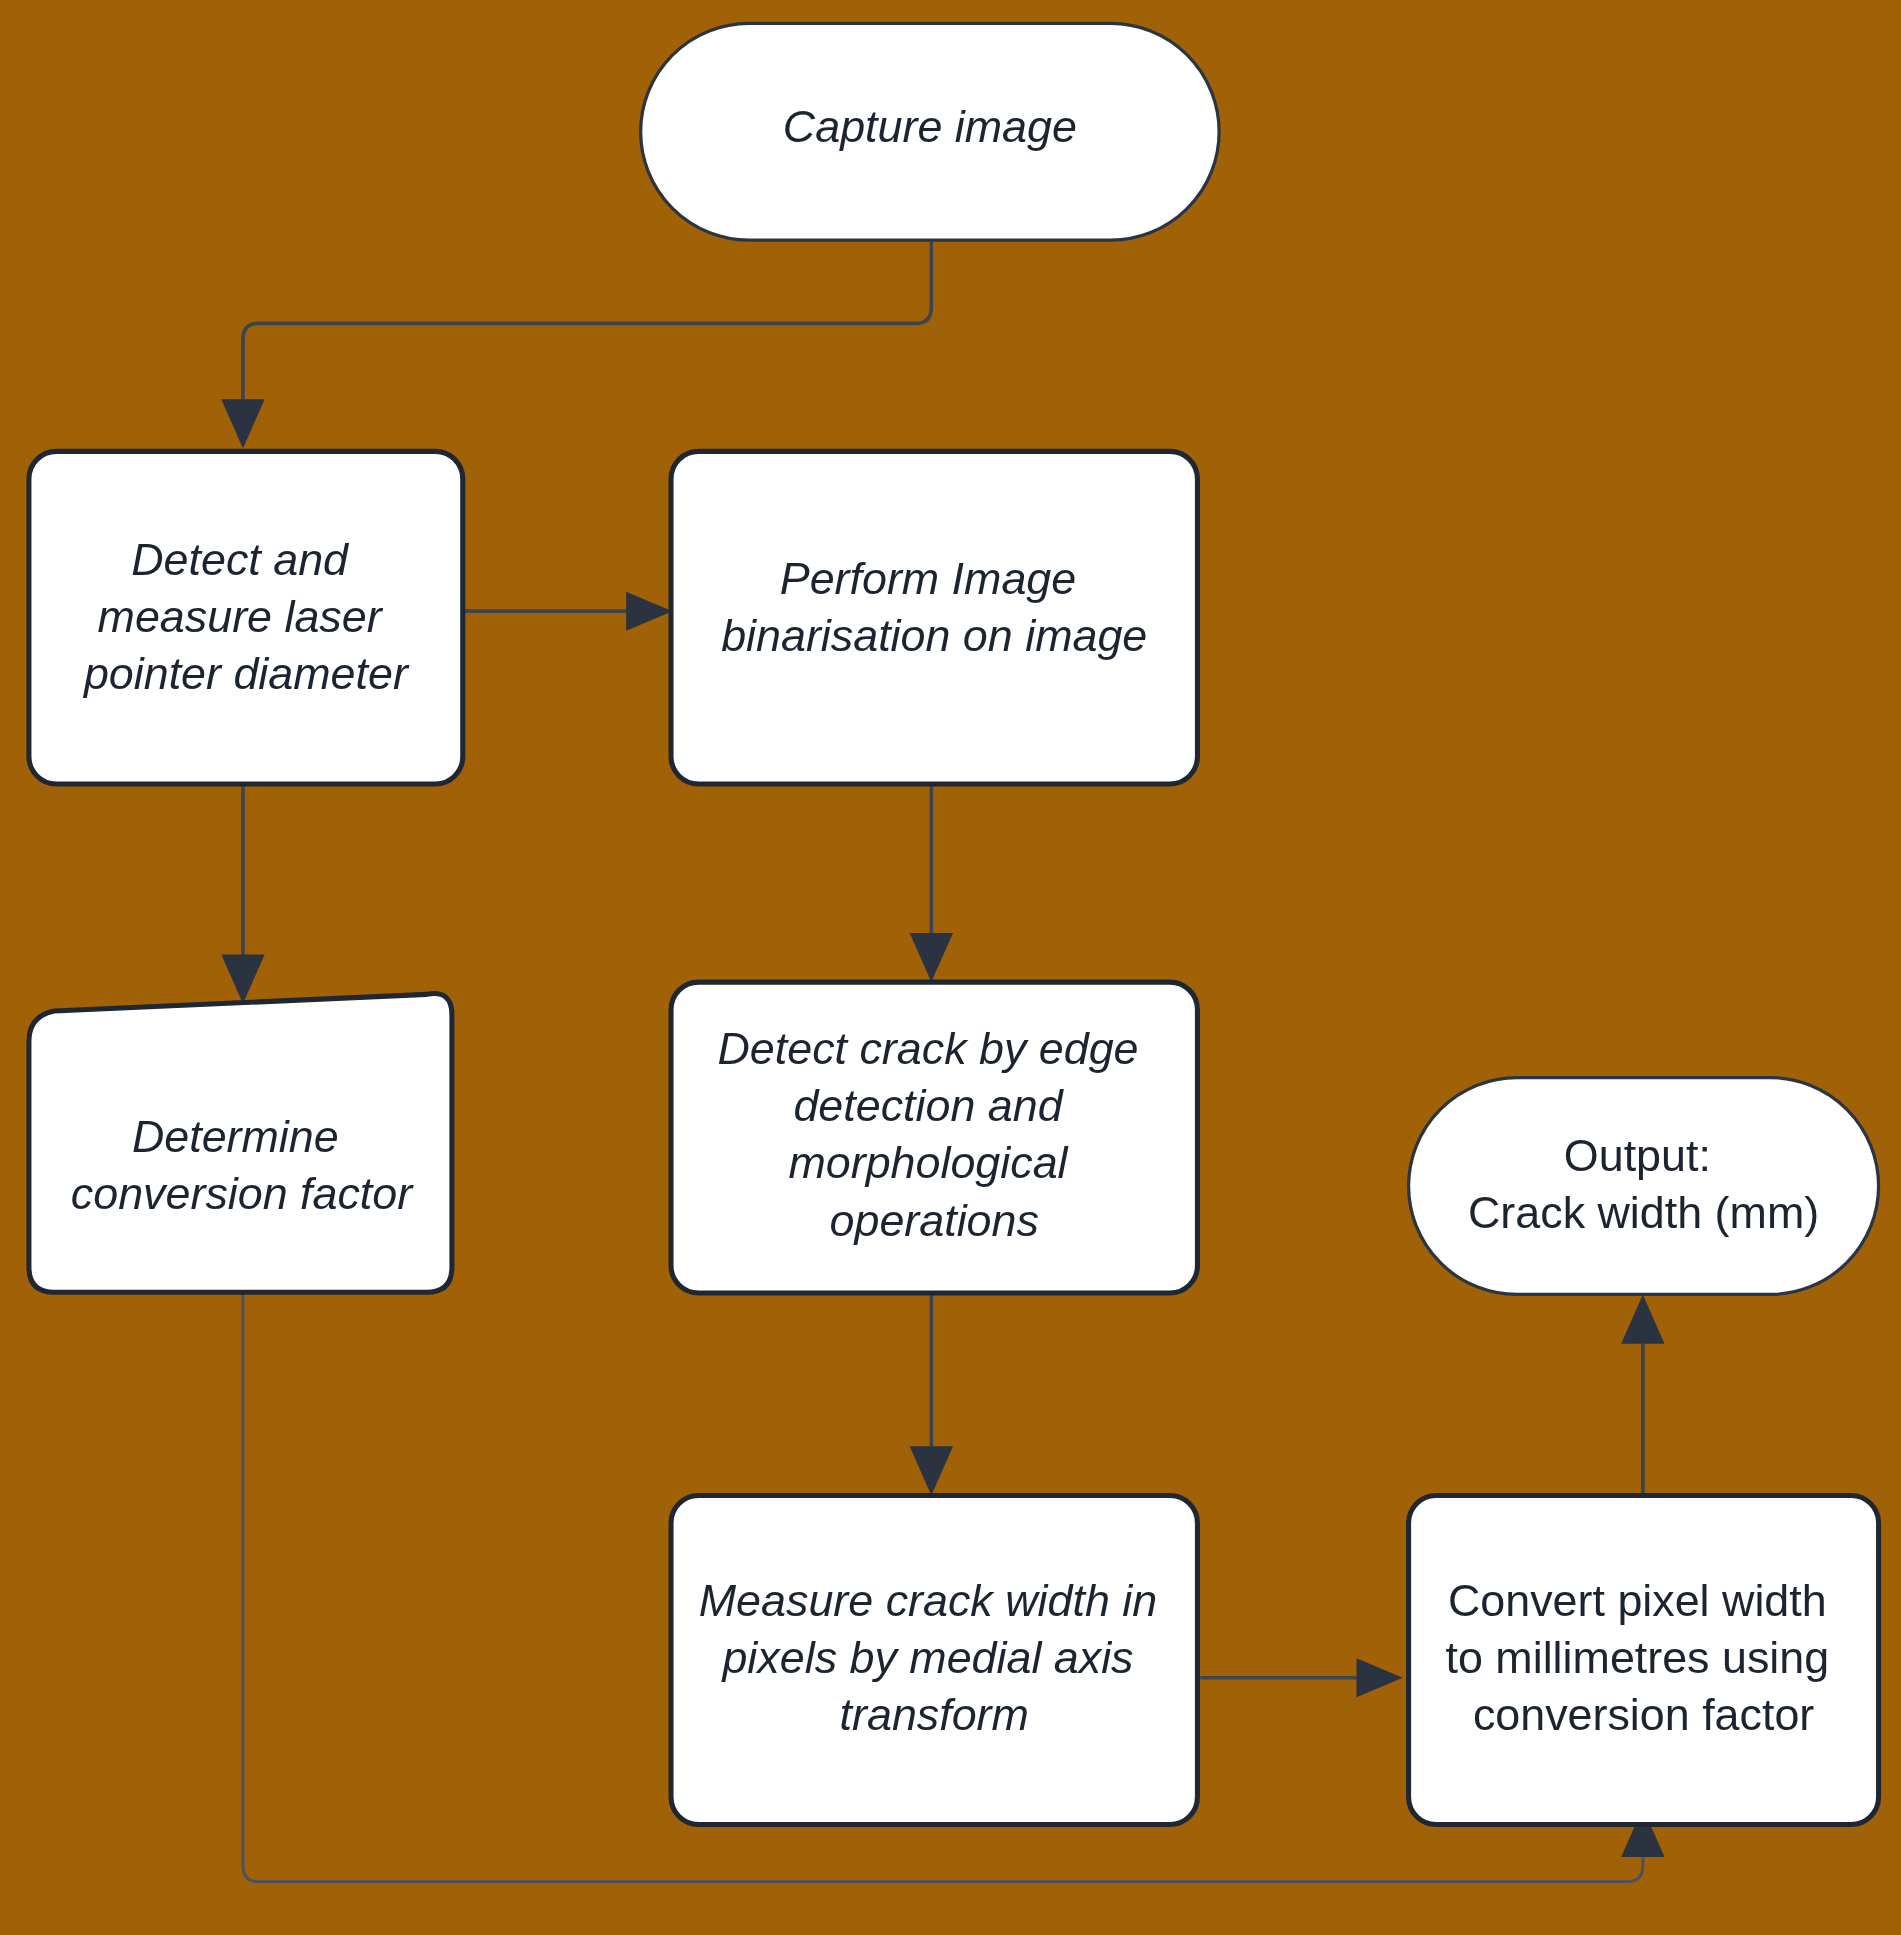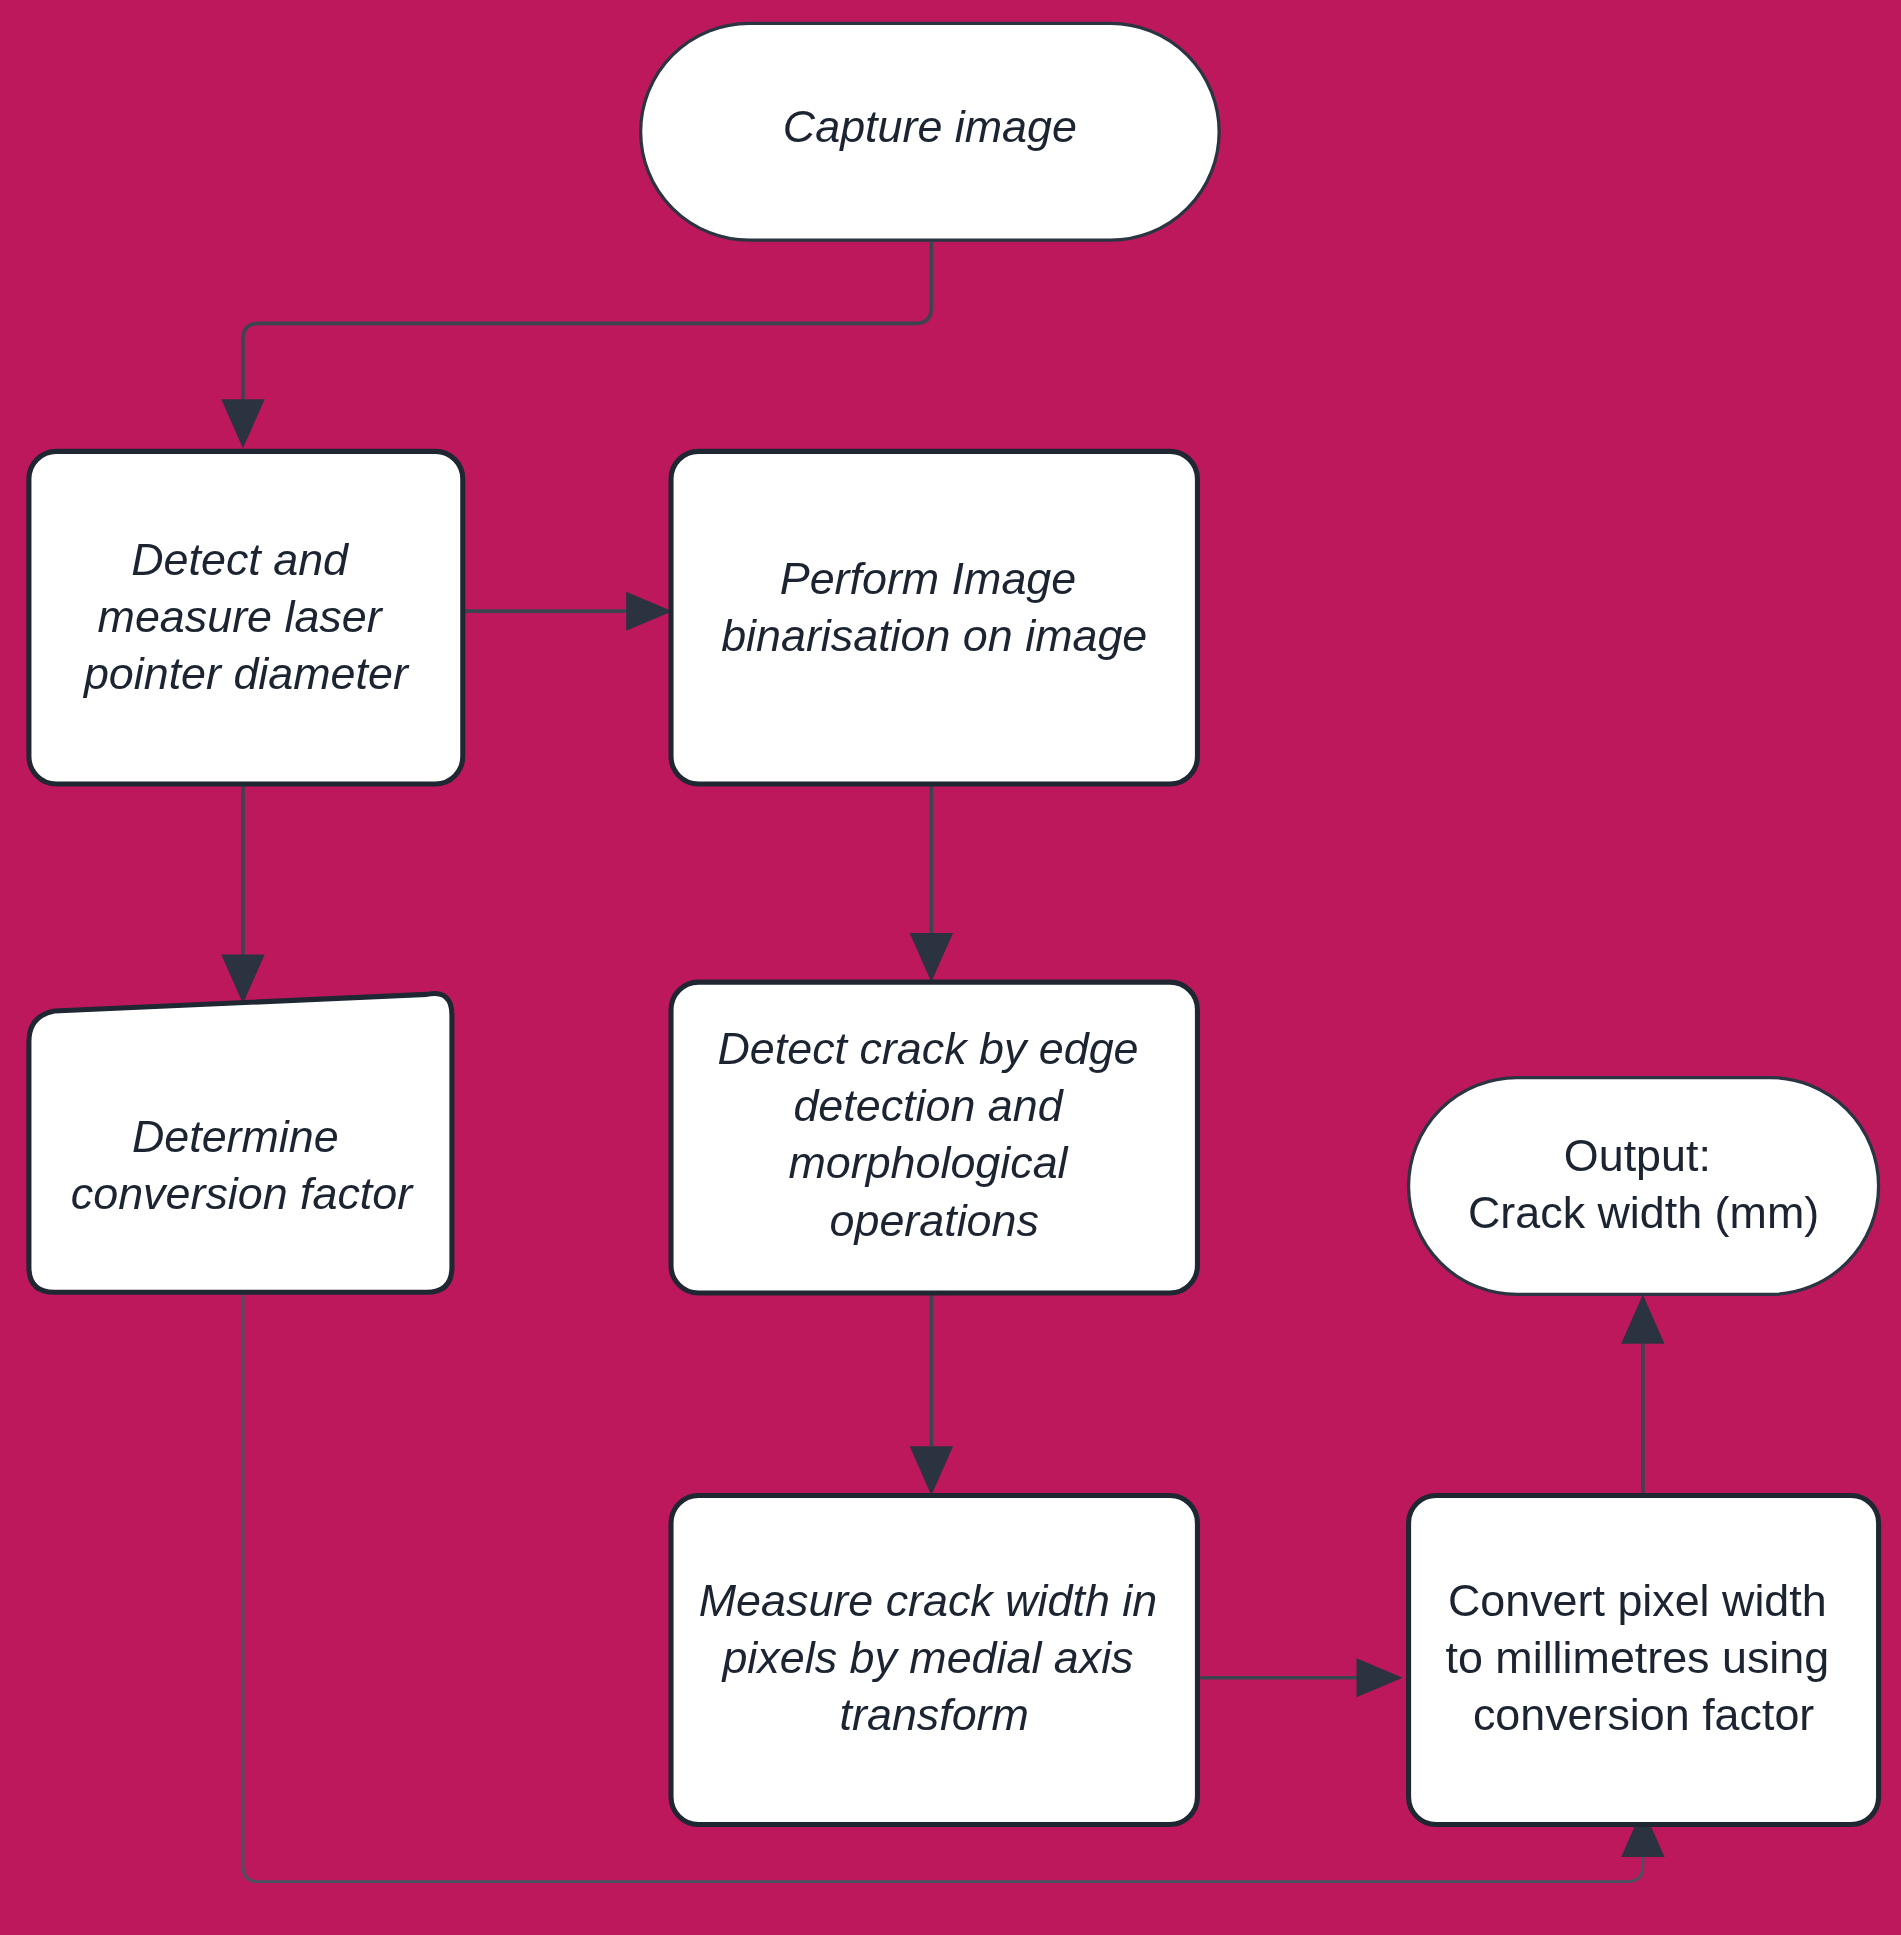--- a/index.html
+++ b/index.html
@@ -10,21 +10,21 @@
   body {
     width: 1901px;
     height: 1936px;
     font-family: "Liberation Sans", sans-serif;
     overflow: hidden;
   }
   #flowchart-root {
     position: relative;
     width: 1901px;
     height: 1936px;
-    background: #be185d;
+    background: #a16207;
   }
   svg.flow-canvas {
     display: block;
     width: 1901px;
     height: 1936px;
   }
   .node-shape {
     fill: #ffffff;
     stroke: #1f2733;
     stroke-width: 7;

